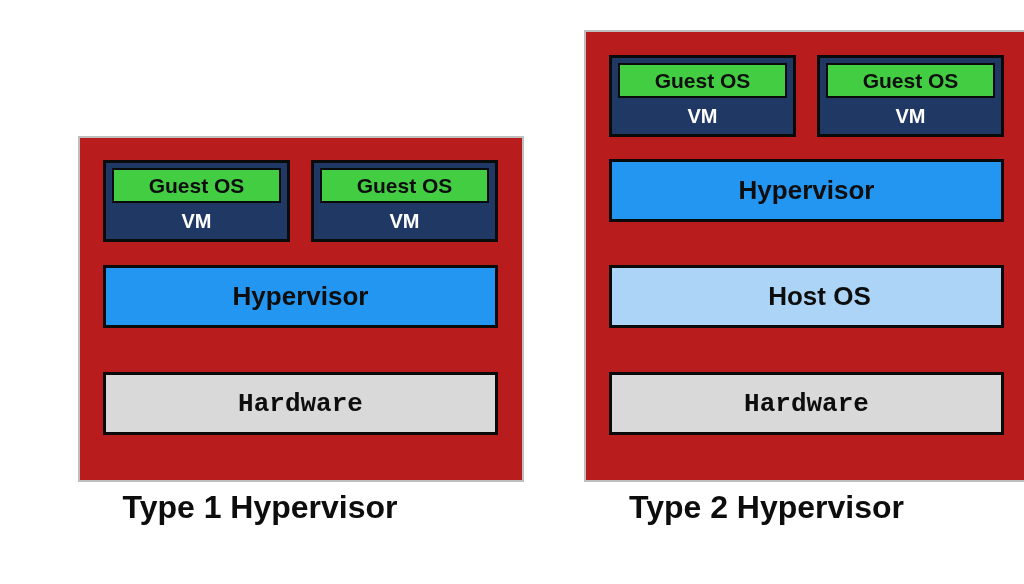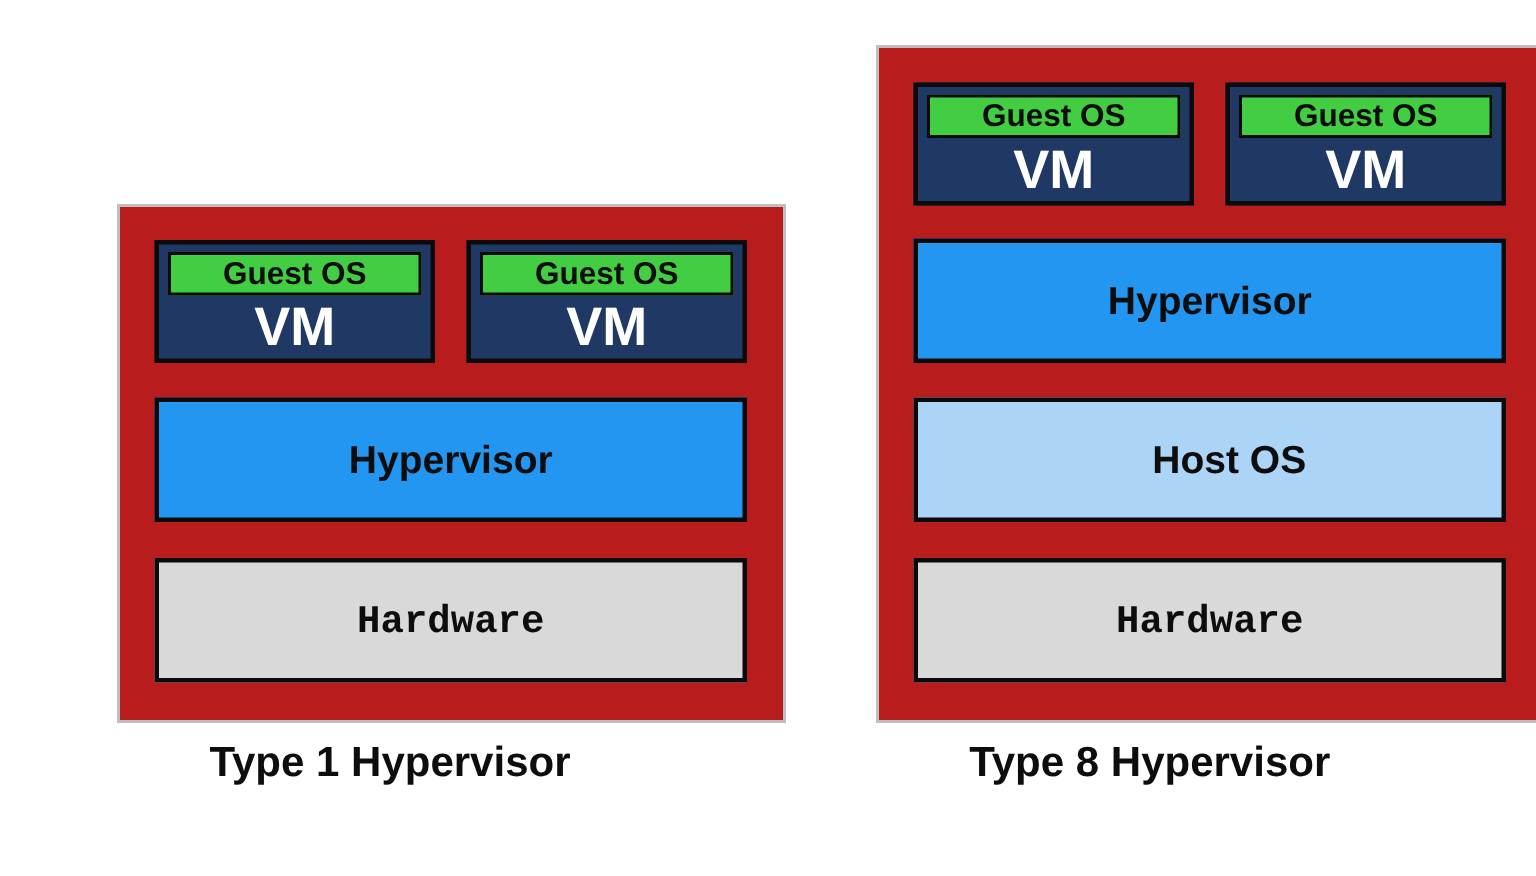--- a/index.html
+++ b/index.html
@@ -65,30 +65,30 @@
     font-weight: 700;
     font-size: 21px;
     color: var(--text);
   }
   .vm-label {
     flex: 1;
     display: flex;
     align-items: center;
     justify-content: center;
     font-weight: 700;
-    font-size: 36px;
+    font-size: 20px;
     color: var(--vm-text);
     text-align: right;
   }
 
   .layer {
     position: absolute;
     left: 23px;
     width: 395px;
-    height: 83px;
+    height: 63px;
     border: 3px solid var(--box-border);
     display: flex;
     align-items: center;
     justify-content: center;
     font-weight: 700;
     font-size: 26px;
     color: var(--text);
   }
   .layer-hypervisor { background: var(--hypervisor-bg); }
   .layer-hostos     { background: var(--hostos-bg); padding-left: 26px; }
@@ -98,21 +98,21 @@
   .frame-left  .layer-hardware   { top: 234px; }
   .frame-right .layer-hypervisor { top: 127px; }
   .frame-right .layer-hostos     { top: 233px; }
   .frame-right .layer-hardware   { top: 340px; }
 
   .caption {
     position: absolute;
     top: 490px;
     text-align: center;
     font-weight: 700;
-    font-size: 28px;
+    font-size: 32px;
     line-height: 35px;
     color: var(--text);
   }
   .caption-left  { left: 37px;  width: 446px; }
   .caption-right { left: 543px; width: 447px; }
 </style>
 </head>
 <body>
 
 <div class="canvas">
@@ -147,17 +147,17 @@
         <div class="vm-box">
           <div class="guest-os">Guest OS</div>
           <div class="vm-label">VM</div>
         </div>
       </div>
       <div class="layer layer-hypervisor">Hypervisor</div>
       <div class="layer layer-hostos">Host OS</div>
       <div class="layer layer-hardware">Hardware</div>
     </div>
     <div class="caption caption-right">
-      <div>Type 8 Hypervisor</div>
+      <div>Type 2 Hypervisor</div>
     </div>
   </section>
 
 </div>
 
 </body></html>

